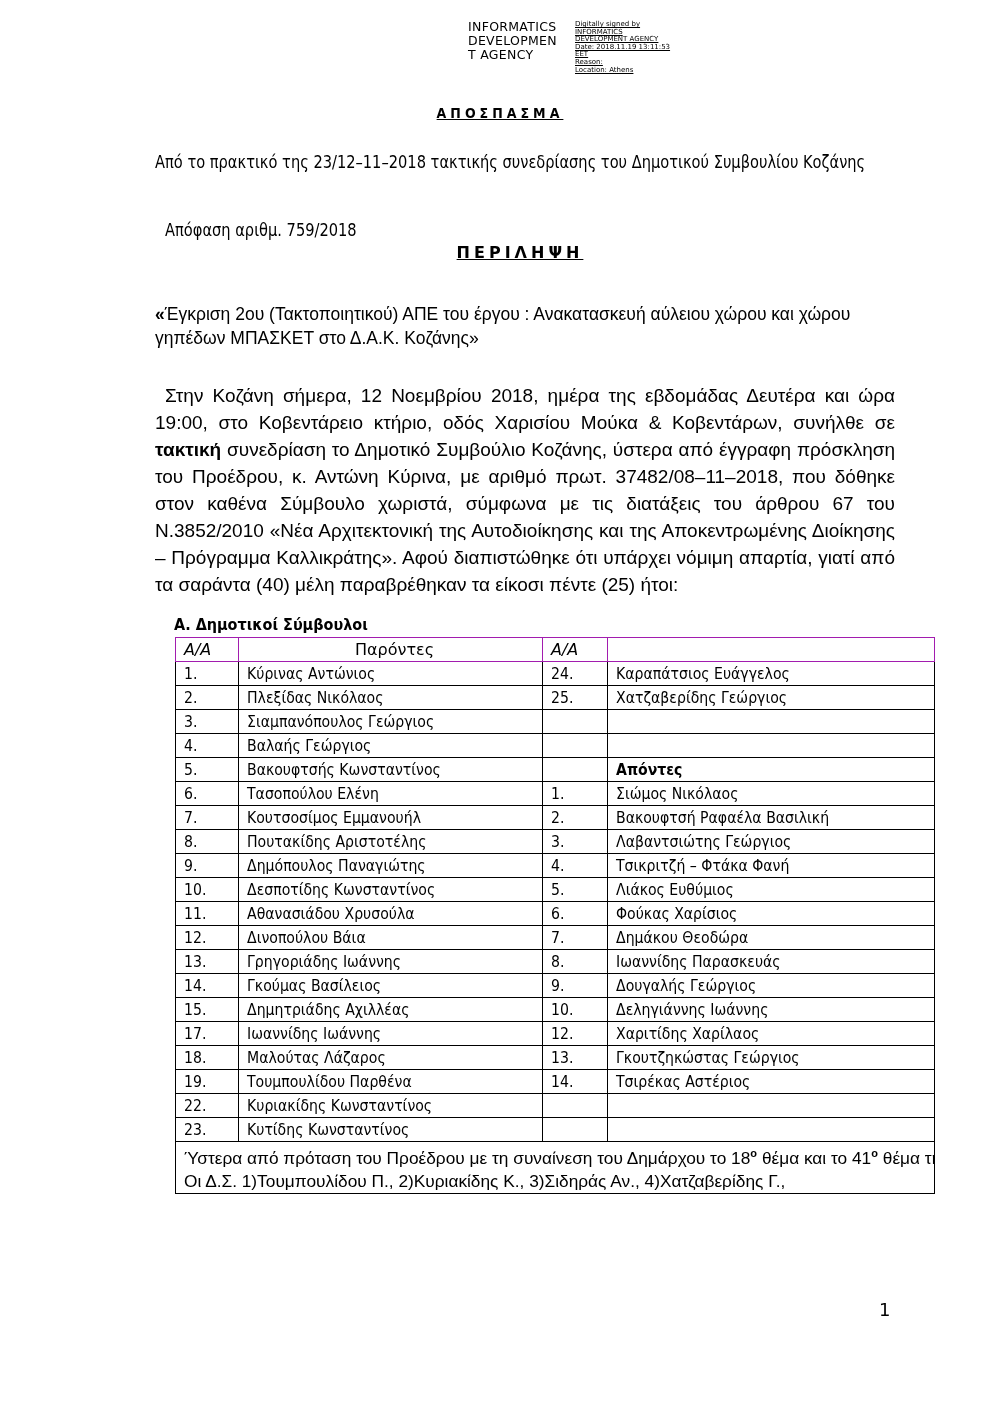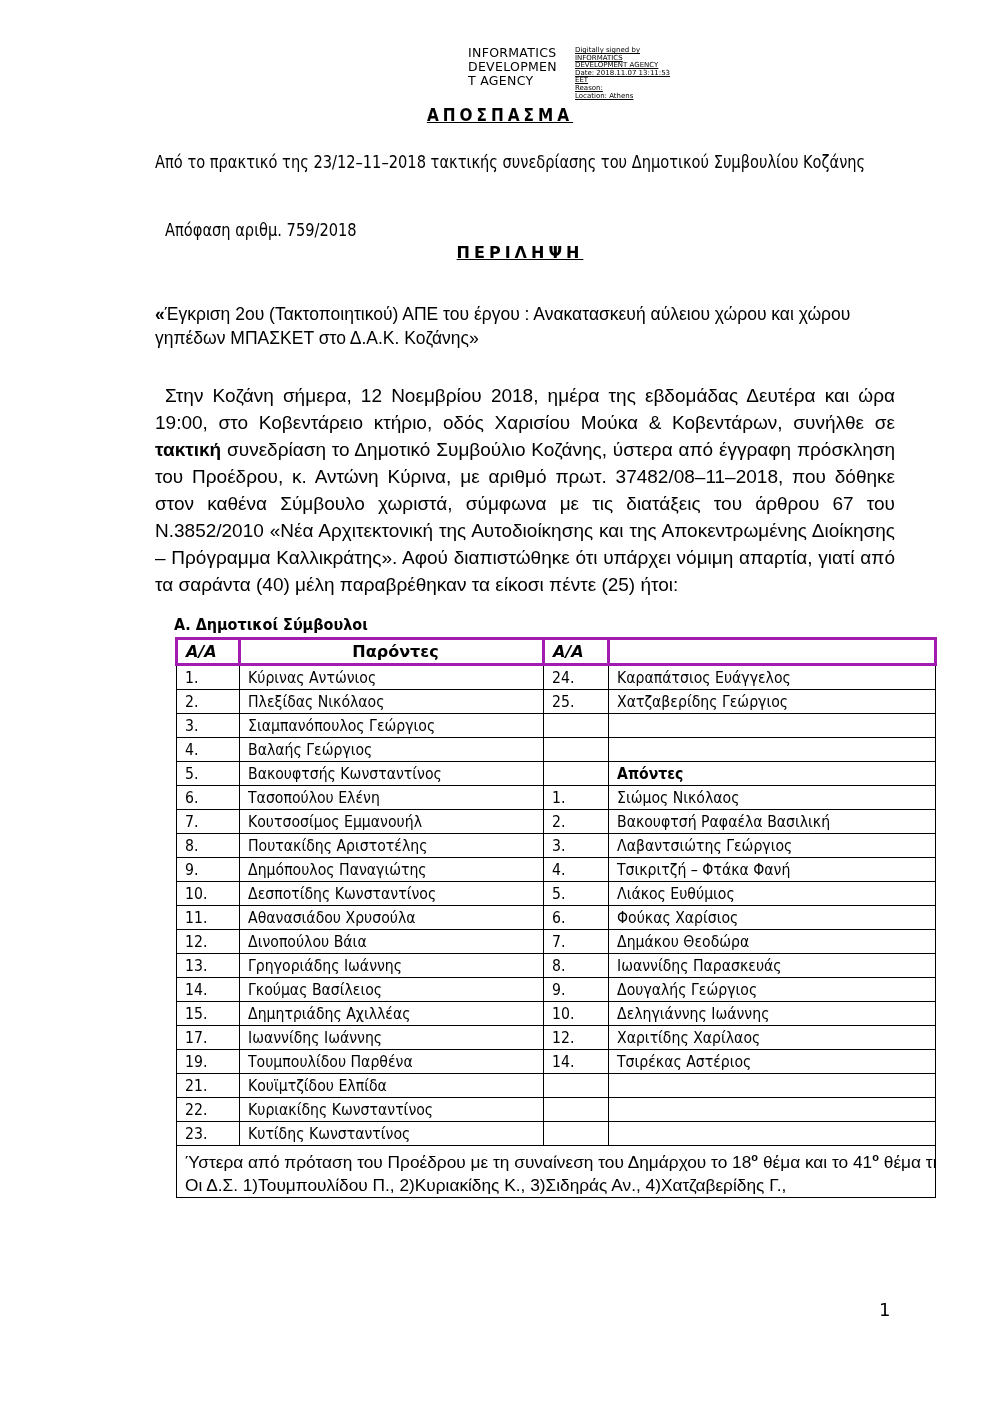--- a/index.html
+++ b/index.html
@@ -1,49 +1,49 @@
 <!DOCTYPE html>
 <html><head>
 <meta charset="utf-8">
 <style>
   html, body { margin: 0; padding: 0; background: #ffffff; }
   body { width: 1000px; height: 1413px; position: relative; overflow: hidden; color: #000; }
-  .sig { position: absolute; left: 468px; top: 46px; display: flex; align-items: flex-start; }
+  .sig { position: absolute; left: 468px; top: 20px; display: flex; align-items: flex-start; }
   .sig-name { font-family: "DejaVu Sans", sans-serif; font-size: 12.5px; line-height: 14px; letter-spacing: 0.3px; width: 96px; word-break: break-all; }
   .sig-details { font-family: "DejaVu Sans", sans-serif; font-size: 7px; line-height: 7.6px; margin-left: 11px; margin-top: 1px; text-decoration: underline; }
-  .title { position: absolute; top: 105px; left: 0; width: 1000px; text-align: center; font-family: "DejaVu Sans Condensed", "DejaVu Sans", sans-serif; font-weight: bold; font-size: 17px; letter-spacing: 4px; text-decoration: underline; }
+  .title { position: absolute; top: 105px; left: 0; width: 1000px; text-align: center; font-family: "DejaVu Sans Condensed", "DejaVu Sans", sans-serif; font-weight: bold; font-size: 14px; letter-spacing: 4px; text-decoration: underline; }
   .intro { position: absolute; left: 155px; top: 150px; width: 740px; font-family: "DejaVu Sans", sans-serif; font-size: 17px; line-height: 24px; text-align: justify; transform: scaleX(0.86); transform-origin: left top; width: 862px; }
   .decision { position: absolute; left: 165px; top: 220px; font-family: "DejaVu Sans", sans-serif; font-size: 17px; transform: scaleX(0.86); transform-origin: left top; }
   .summary-title { position: absolute; top: 243px; left: 0; width: 1040px; text-align: center; font-family: "DejaVu Sans", sans-serif; font-weight: bold; font-size: 16px; letter-spacing: 4px; text-decoration: underline; }
   .subject { position: absolute; left: 155px; top: 290px; width: 740px; font-family: "Liberation Sans", sans-serif; font-size: 17.5px; line-height: 24px; margin-top: 12px; }
   .subject .q { font-weight: bold; }
   .body-text { position: absolute; left: 155px; top: 382px; width: 740px; font-family: "Liberation Sans", sans-serif; font-size: 19px; line-height: 27px; text-align: justify; }
   .body-text .indent { display: inline-block; width: 10px; }
   .section-label { position: absolute; left: 174px; top: 615px; font-family: "DejaVu Sans", sans-serif; font-weight: bold; font-size: 16px; transform: scaleX(0.9); transform-origin: left top; }
   table.council { position: absolute; left: 175px; top: 637px; width: 759px; border-collapse: collapse; font-family: "DejaVu Sans", sans-serif; font-size: 16px; table-layout: fixed; }
   table.council td { border: 1px solid #000; height: 23px; padding: 0 0 0 8px; line-height: 23px; white-space: nowrap; overflow: hidden; }
   table.council td .t { display: inline-block; transform: scaleX(0.88); transform-origin: left center; }
-  table.council th { border: 3px solid #a21caf; height: 23px; padding: 0 0 0 8px; font-weight: bold; line-height: 23px; }
+  table.council th { border: 1px solid #a21caf; height: 23px; padding: 0 0 0 8px; font-weight: normal; line-height: 23px; }
   th.aa { font-style: italic; text-align: left; }
   th.present { text-align: center; }
   td.bold .t { font-weight: bold; }
   td.note { white-space: normal; padding: 0 8px; line-height: 23.5px; font-family: "Liberation Sans", sans-serif; font-size: 17.3px; text-align: justify; height: auto; }
   td.note sup { font-size: 11px; font-weight: bold; }
   .page-num { position: absolute; left: 879px; top: 1299px; font-family: "DejaVu Sans", sans-serif; font-size: 18px; }
 </style>
 </head>
 <body>
 
 <div class="sig">
   <div class="sig-name">INFORMATICS DEVELOPMEN T AGENCY</div>
   <div class="sig-details">
     <div>Digitally signed by</div>
     <div>INFORMATICS</div>
     <div>DEVELOPMENT AGENCY</div>
-    <div>Date: 2018.11.07 13:11:53</div>
+    <div>Date: 2018.11.19 13:11:53</div>
     <div>EET</div>
     <div>Reason:</div>
     <div>Location: Athens</div>
   </div>
 </div>
 
 <div class="title">ΑΠΟΣΠΑΣΜΑ</div>
 <div class="intro">Από  το  πρακτικό  της 23/12–11–2018 τακτικής συνεδρίασης του Δημοτικού Συμβουλίου Κοζάνης</div>
 <div class="decision">Απόφαση  αριθμ. 759/2018</div>
 <div class="summary-title">ΠΕΡΙΛΗΨΗ</div>
@@ -160,30 +160,30 @@
         <td><span class="t">10.</span></td>
         <td><span class="t">Δεληγιάννης Ιωάννης</span></td>
       </tr>
       <tr>
         <td><span class="t">17.</span></td>
         <td><span class="t">Ιωαννίδης Ιωάννης</span></td>
         <td><span class="t">12.</span></td>
         <td><span class="t">Χαριτίδης Χαρίλαος</span></td>
       </tr>
       <tr>
+        <td><span class="t">18.</span></td>
+        <td><span class="t">Μαλούτας Λάζαρος</span></td>
+        <td><span class="t">13.</span></td>
+        <td><span class="t">Γκουτζηκώστας Γεώργιος</span></td>
+      </tr>
+      <tr>
         <td><span class="t">19.</span></td>
         <td><span class="t">Τουμπουλίδου Παρθένα</span></td>
         <td><span class="t">14.</span></td>
         <td><span class="t">Τσιρέκας Αστέριος</span></td>
-      </tr>
-      <tr>
-        <td><span class="t">21.</span></td>
-        <td><span class="t">Κουϊμτζίδου Ελπίδα</span></td>
-        <td><span class="t"></span></td>
-        <td><span class="t"></span></td>
       </tr>
       <tr>
         <td><span class="t">22.</span></td>
         <td><span class="t">Κυριακίδης Κωνσταντίνος</span></td>
         <td><span class="t"></span></td>
         <td><span class="t"></span></td>
       </tr>
       <tr>
         <td><span class="t">23.</span></td>
         <td><span class="t">Κυτίδης Κωνσταντίνος</span></td>

